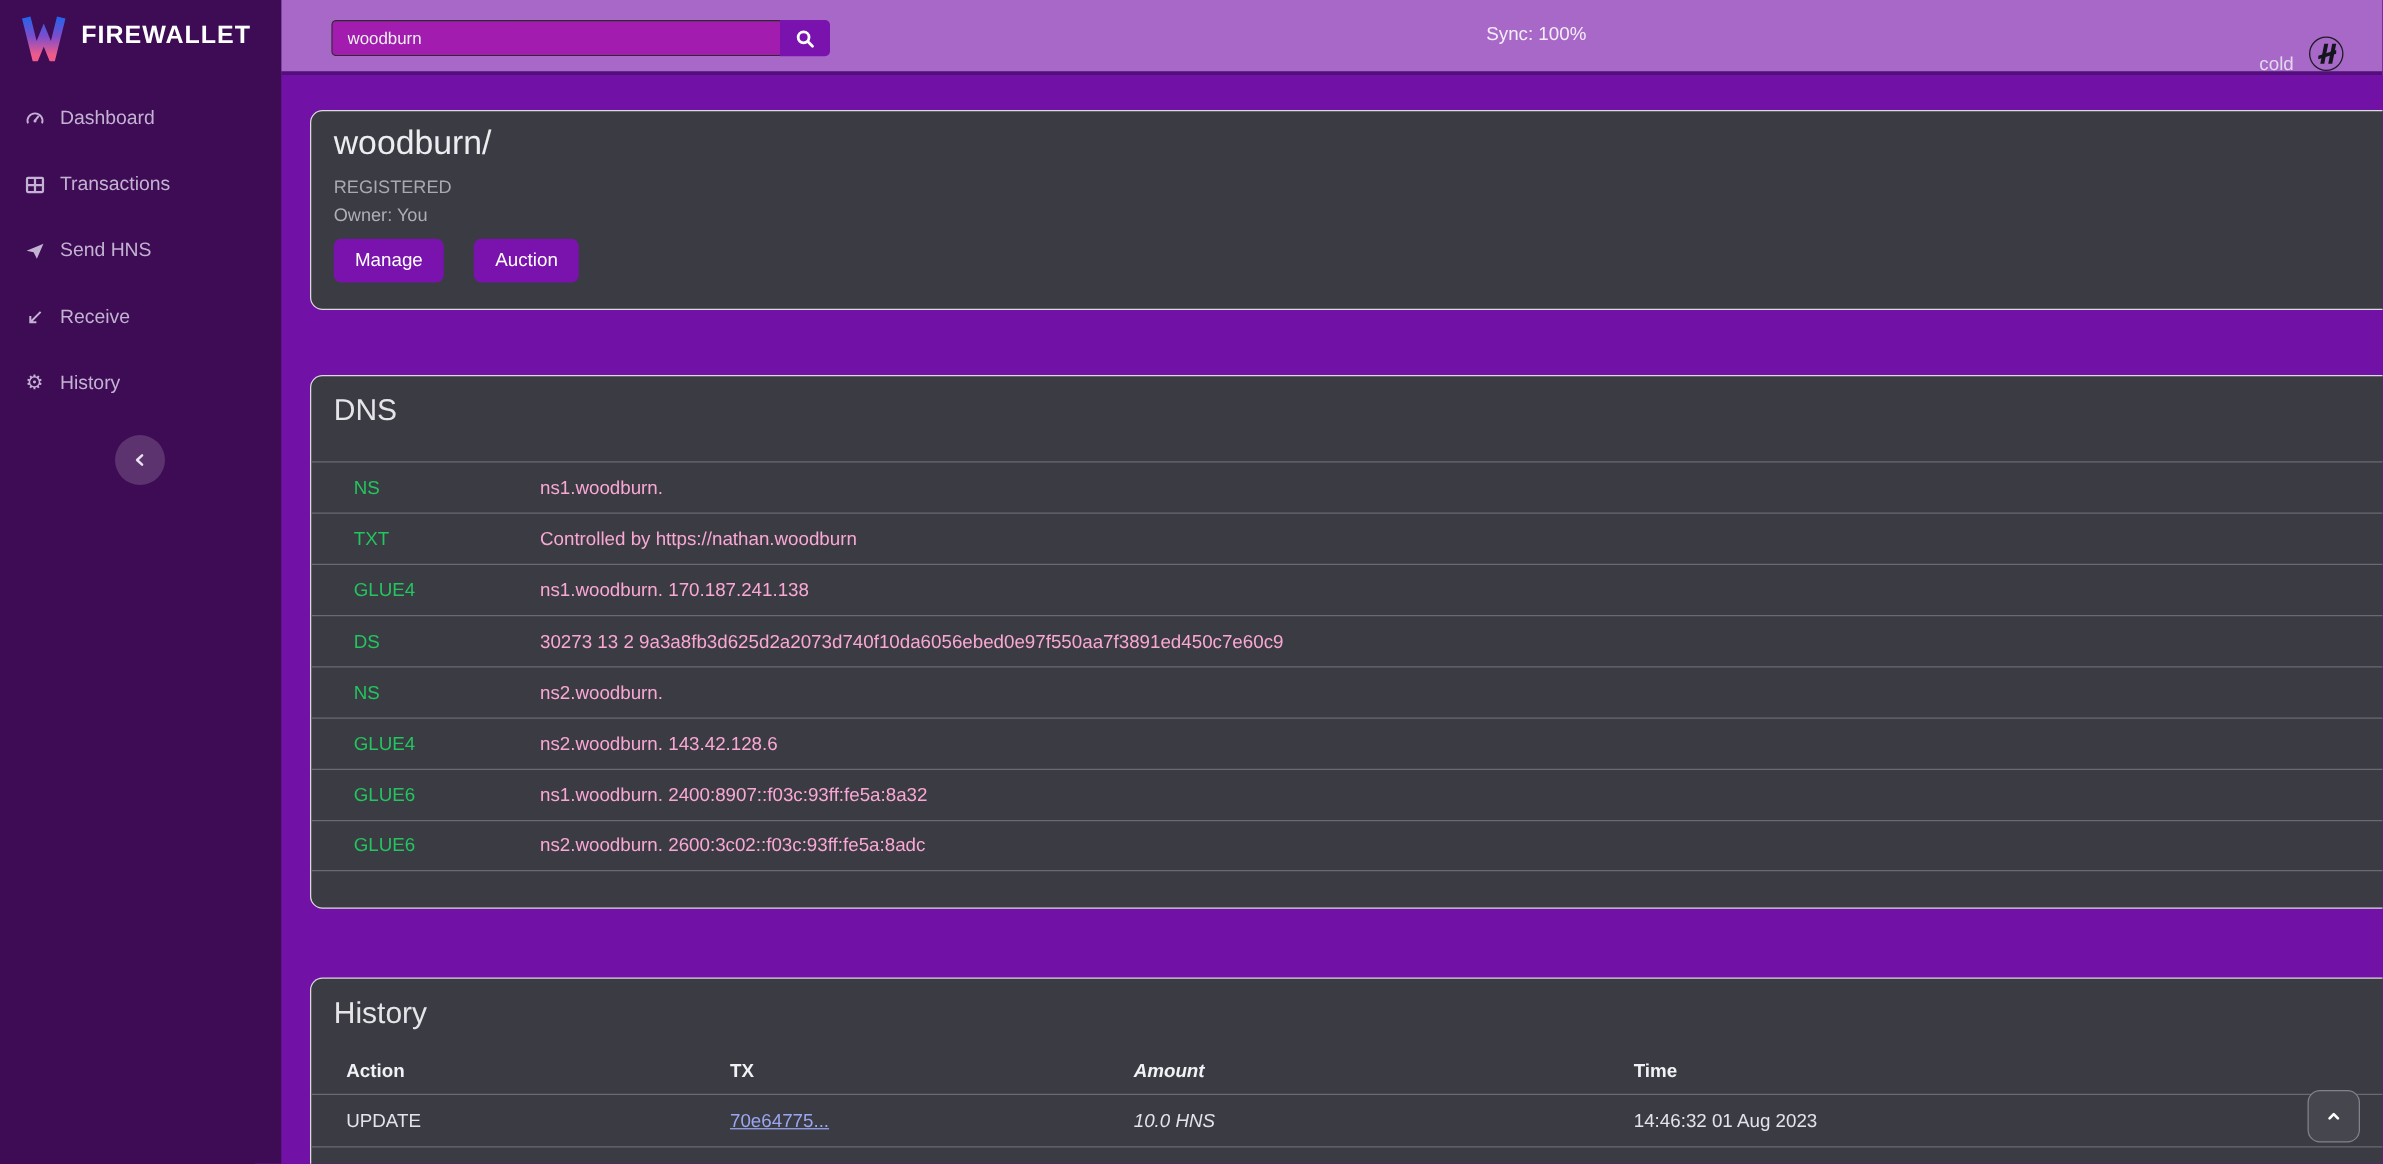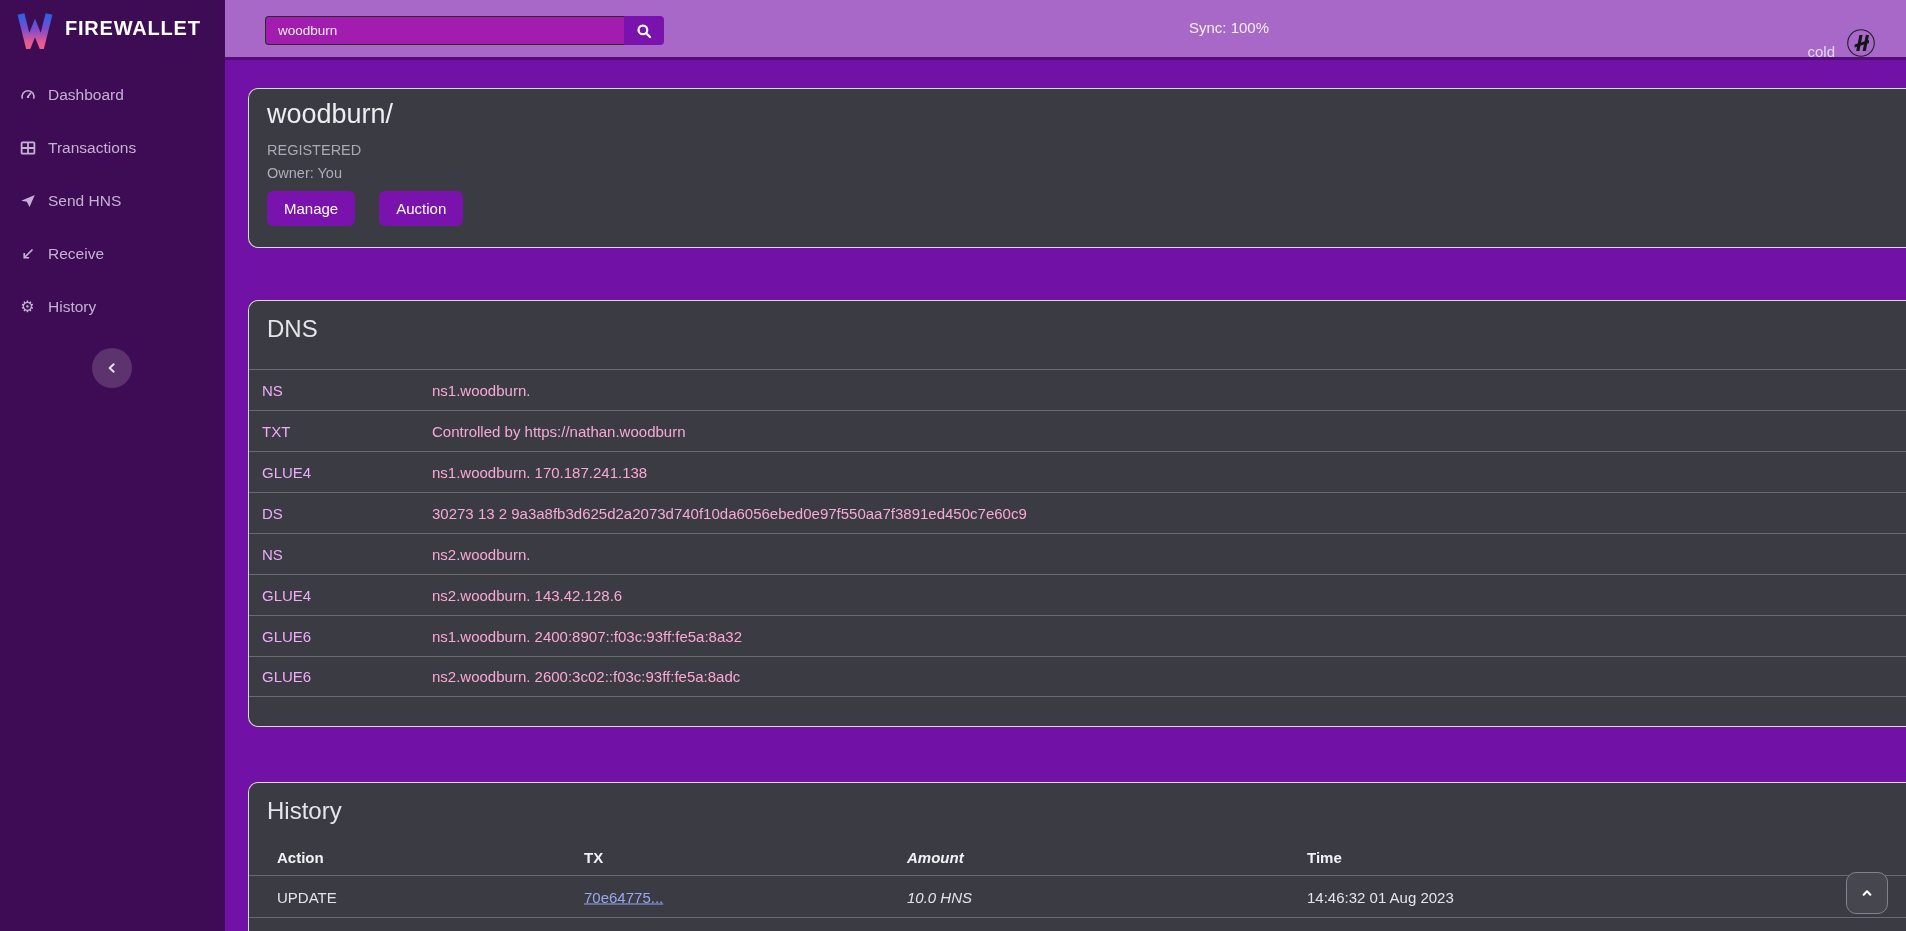--- a/index.html
+++ b/index.html
@@ -81,21 +81,21 @@
 
   .section-title { position:absolute; left:18px; top:14px; color:#e4e4e9; font-size:24px; font-weight:normal; }
 
   
   .dns-table { position:absolute; left:0; right:0; top:68px; }
   .dns-row {
     display:flex; height:41px; align-items:center;
     border-top:1px solid #6a6a74; font-size:15px;
   }
   .dns-row:last-child { border-bottom:1px solid #6a6a74; }
-  .dns-type  { width:147px; padding-left:13px; color:#f0abfc; flex:0 0 auto; }
+  .dns-type  { width:147px; padding-left:34px; color:#22c55e; flex:0 0 auto; }
   .dns-value { color:#f9a8d4;margin-left:36px; }
 
   
   .hist-headers { position:absolute; left:0; right:0; top:56px; height:36px; }
   .hist-row1 { position:absolute; left:0; right:0; top:92px; height:42px; border-top:1px solid #6a6a74; }
   .hist-row2 { position:absolute; left:0; right:0; top:134px; height:42px; border-top:1px solid #6a6a74; }
   .hcol { position:absolute; top:50%; transform:translateY(-50%); font-size:15px; color:#e3e3e9; white-space:nowrap; }
   .hist-headers .hcol { font-weight:bold; color:#f2f2f6; }
   .col-action { left:28px; }
   .col-tx     { left:335px; }

